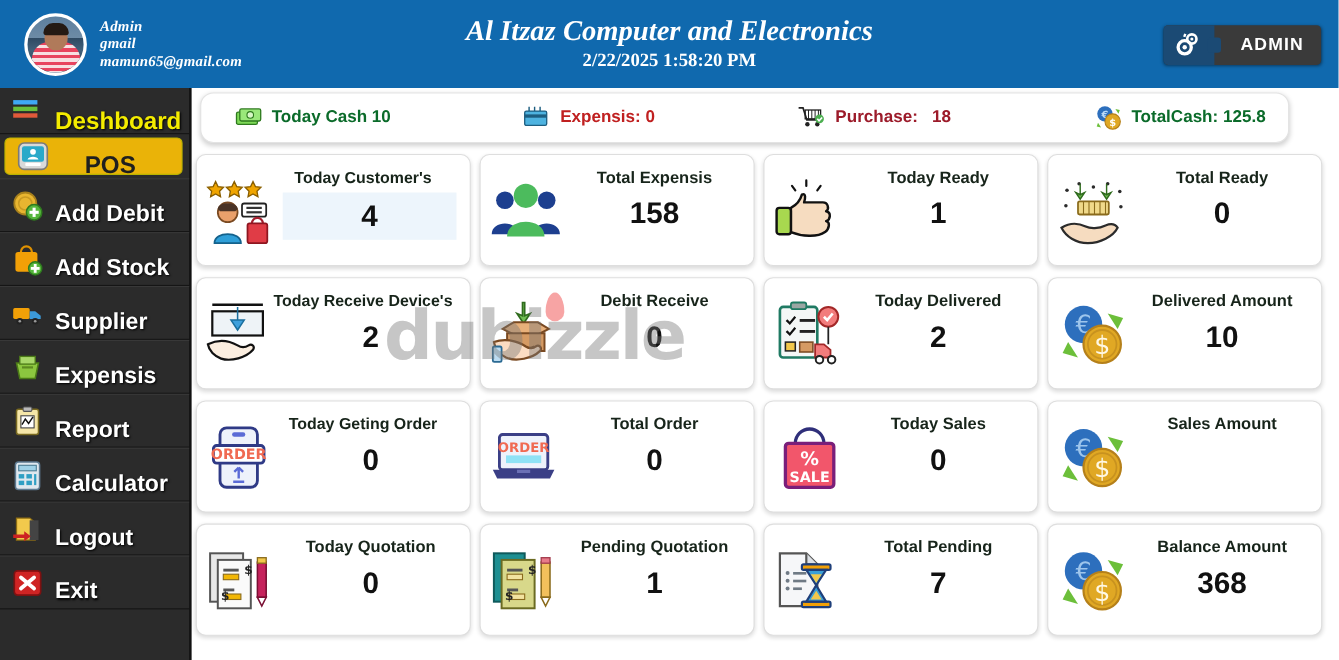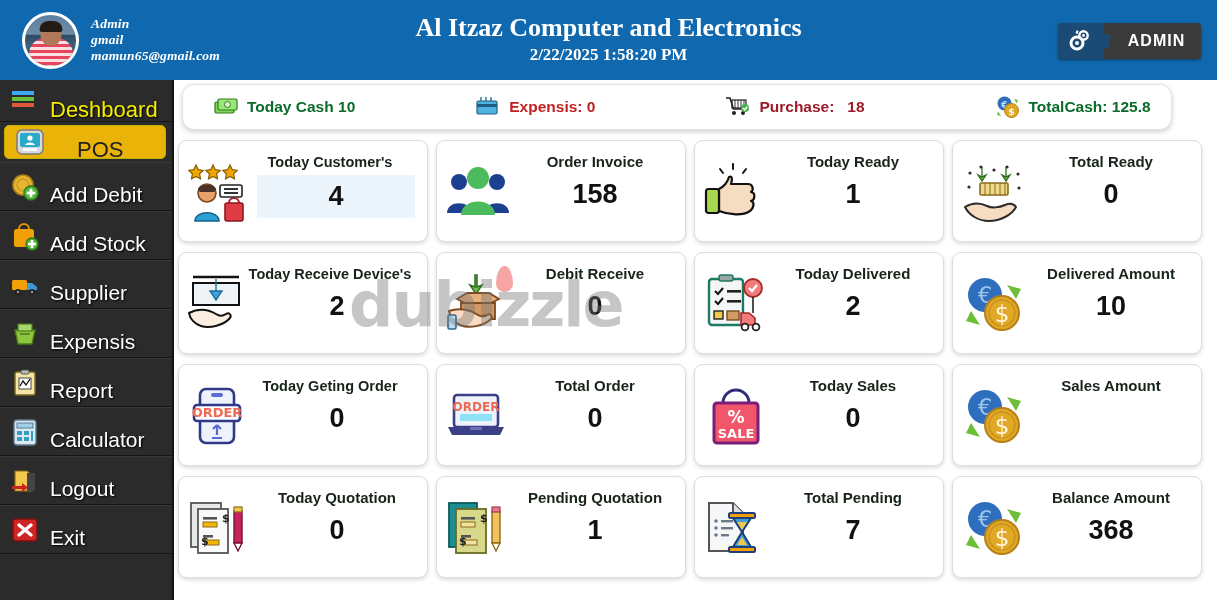--- a/index.html
+++ b/index.html
@@ -47,21 +47,21 @@
     font-size: 13.5px; line-height: 16px;
     font-family: "Liberation Serif", serif;
     letter-spacing: .2px;
   }
   #title-block {
     position: absolute; left: 0; right: 0; top: 12px;
     text-align: center; pointer-events: none;
   }
   #app-title {
     color: #ffffff; font-weight: bold; font-size: 26px;
-    font-family: "Liberation Serif", serif; line-height: 32px;
+    font-family: "Liberation Serif", serif; line-height: 32px; font-style: italic;
   }
   #app-datetime {
     color: #ffffff; font-weight: bold; font-size: 17px;
     font-family: "Liberation Serif", serif; line-height: 22px;
   }
   #admin-button {
     position: absolute; right: 16px; top: 23px;
     height: 36px; width: 143px;
     background: #3a3a3a; border-radius: 4px;
     display: flex; align-items: center;
@@ -91,21 +91,21 @@
     border-right: 2px solid #111;
     padding-top: 2px;
   }
   .nav-item {
     height: 49px; display: flex; align-items: center; gap: 10px;
     padding-left: 10px; cursor: pointer;
     border-bottom: 1px solid #151515;
     border-top: 1px solid #383838;
   }
   .nav-item .nav-label {
-    font-size: 21px; font-weight: normal; color: #ffffff;
+    font-size: 21px; font-weight: bold; color: #ffffff;
     text-shadow: 1px 1px 2px #000;
     white-space: nowrap;
     margin-top: 16px;
   }
   .nav-item.dash { height: 40px; border-top: none; }
   .nav-item.dash .nav-label { color: #f4ec00; font-size: 22px; }
   .nav-item.active {
     background: #eab308; margin: 3px 6px 3px 4px;
     border-radius: 5px; height: 34px;
     border: 1px solid #b9b200;
@@ -445,21 +445,21 @@
         <span class="card-icon">
           <svg width="66" height="66" viewBox="0 0 66 66">
             <circle cx="14" cy="23" r="8" fill="#1d3f8f"></circle>
             <path d="M2 54c0-13 24-13 24 0z" fill="#1d3f8f"></path>
             <circle cx="52" cy="23" r="8" fill="#1d3f8f"></circle>
             <path d="M40 54c0-13 24-13 24 0z" fill="#1d3f8f"></path>
             <circle cx="33" cy="19" r="11" fill="#4cbb5d"></circle>
             <path d="M16 56c0-18 34-18 34 0z" fill="#4cbb5d"></path>
           </svg>
         </span>
-        <div class="card-title">Order Invoice</div>
+        <div class="card-title">Total Expensis</div>
         <div class="card-value">158</div>
       </div>
 
       <div class="card">
         <span class="card-icon">
           <svg width="66" height="66" viewBox="0 0 66 66">
             <g stroke="#111" stroke-width="2" stroke-linecap="round">
               <path d="M30 10v-5M20 14l-3-4M40 14l3-4"></path>
             </g>
             <path d="M26 18c-2 7-6 10-10 12v22c10 4 24 5 31 0 4-3 5-9 1-10 4-1 5-8 0-9 3-2 2-8-3-8H28c1-3 2-9-2-7z" fill="#f6dcc0" stroke="#111" stroke-width="2.2" stroke-linejoin="round"></path>

